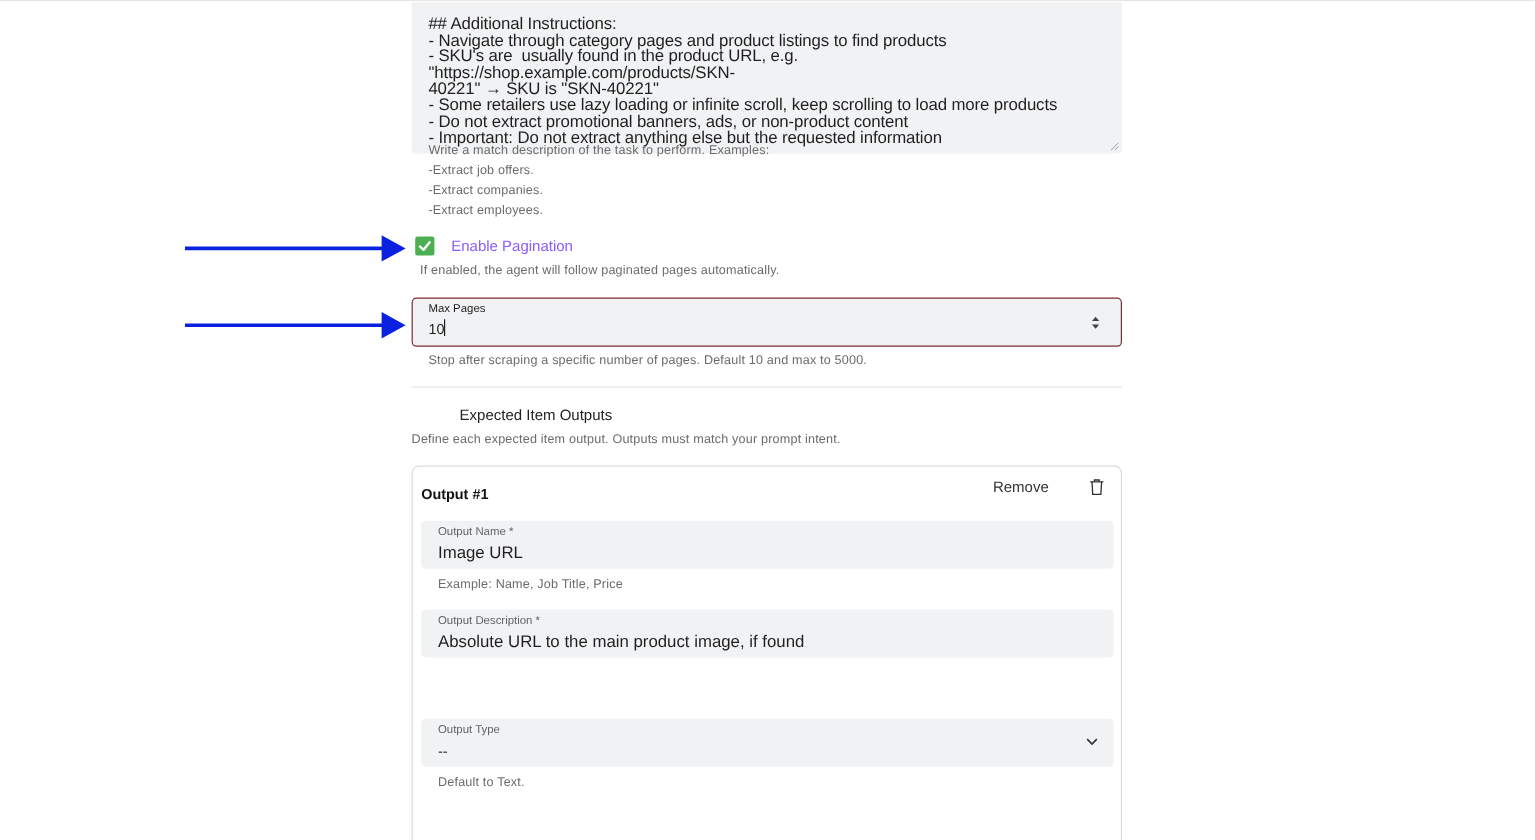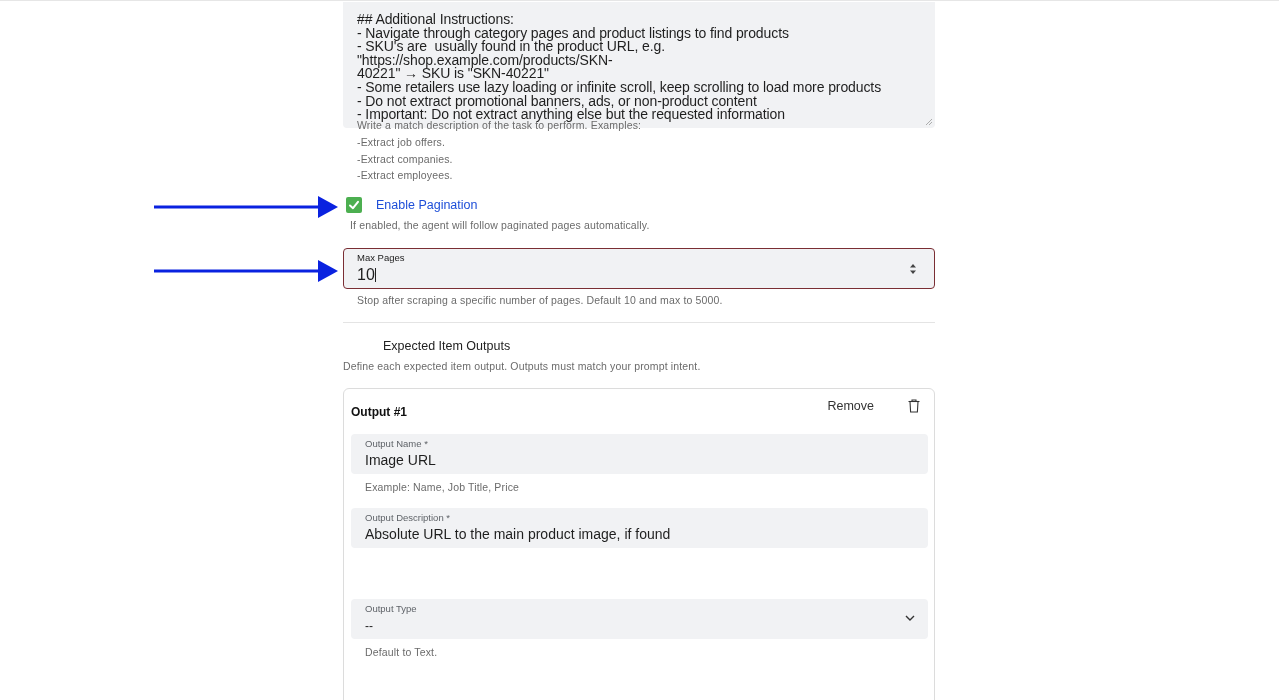--- a/index.html
+++ b/index.html
@@ -14,28 +14,28 @@
     .textarea-content { font-size: 14px; line-height: 13.6px; color: #1f1f1f; white-space: pre-wrap;
       letter-spacing: -0.1px; }
     .resize-handle { position: absolute; right: 2px; bottom: 2px; width: 8px; height: 8px; }
 
     .helper { font-size: 10.5px; color: #6b6b6b; letter-spacing: 0.15px; }
     .task-help { position: absolute; left: 14px; top: 117px; line-height: 16.8px; }
 
     .pagination-row { position: absolute; left: 3px; top: 197px; display: flex; align-items: center; }
     .checkbox { width: 16px; height: 16px; background: #4caf50; border-radius: 2px;
       display: flex; align-items: center; justify-content: center; }
-    .pagination-label { margin-left: 14px; font-size: 12.5px; color: #1d4ed8; }
+    .pagination-label { margin-left: 14px; font-size: 12.5px; color: #8b5cf6; }
     .pagination-help { position: absolute; left: 7px; top: 219px; text-align: center; }
 
     .maxpages { position: absolute; left: 0; top: 248px; width: 592px; height: 41px;
       box-sizing: border-box; border: 1px solid #7a2e34; border-radius: 4px; background: #f1f2f4; }
     .maxpages-label { position: absolute; left: 13px; top: 3px; font-size: 9.5px; color: #222; }
     .maxpages-input { position: absolute; left: 13px; top: 17px; width: 540px; border: none; outline: none;
-      background: transparent; font-size: 16px; color: #1f1f1f; padding: 0; font-family: "Liberation Sans", sans-serif; }
+      background: transparent; font-size: 12px; color: #1f1f1f; padding: 0; font-family: "Liberation Sans", sans-serif; }
     .caret { display: inline-block; width: 1px; height: 14px; background: #222; vertical-align: -2px; }
     .stepper { position: absolute; right: 16px; top: 13px; width: 10px; height: 14px; }
     .maxpages-help { position: absolute; left: 14px; top: 294px; }
 
     .divider { position: absolute; left: 0; top: 322px; width: 592px; height: 1px; background: #e4e4e4; }
 
     .section-title { position: absolute; left: 0; top: 339px; font-size: 12.5px; color: #222; margin-left: 40px; }
     .section-help { position: absolute; left: 0; top: 360px; }
 
     .output-card { position: absolute; left: 0; top: 388px; width: 592px; height: 324px;

